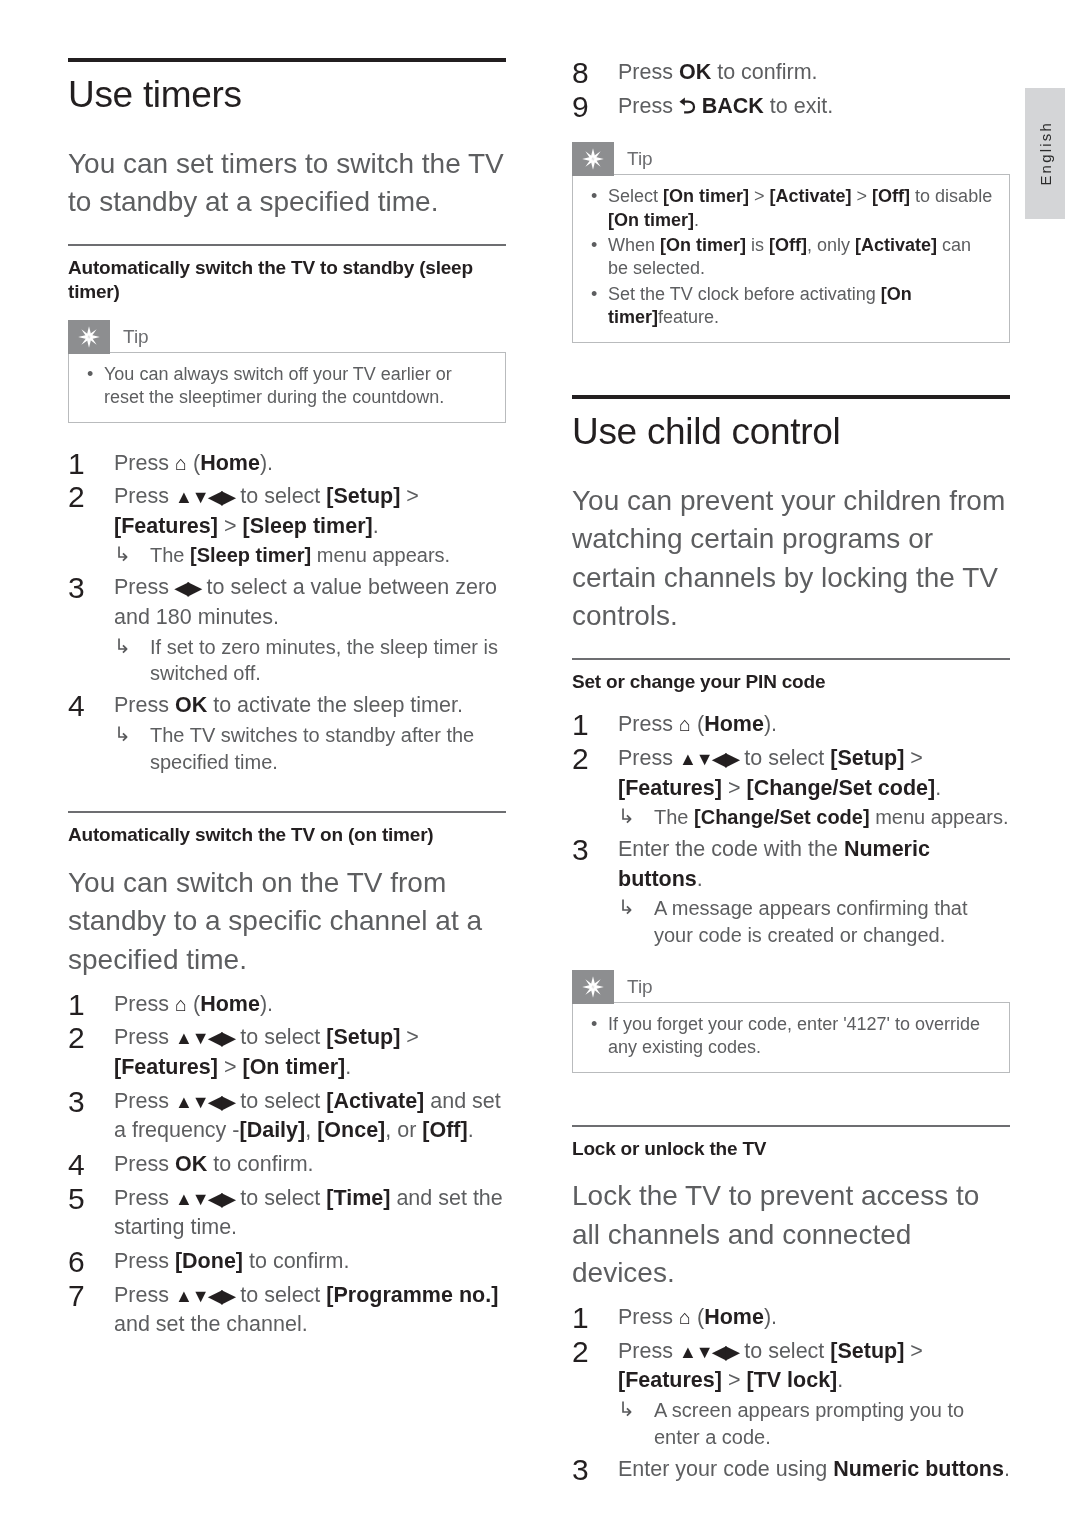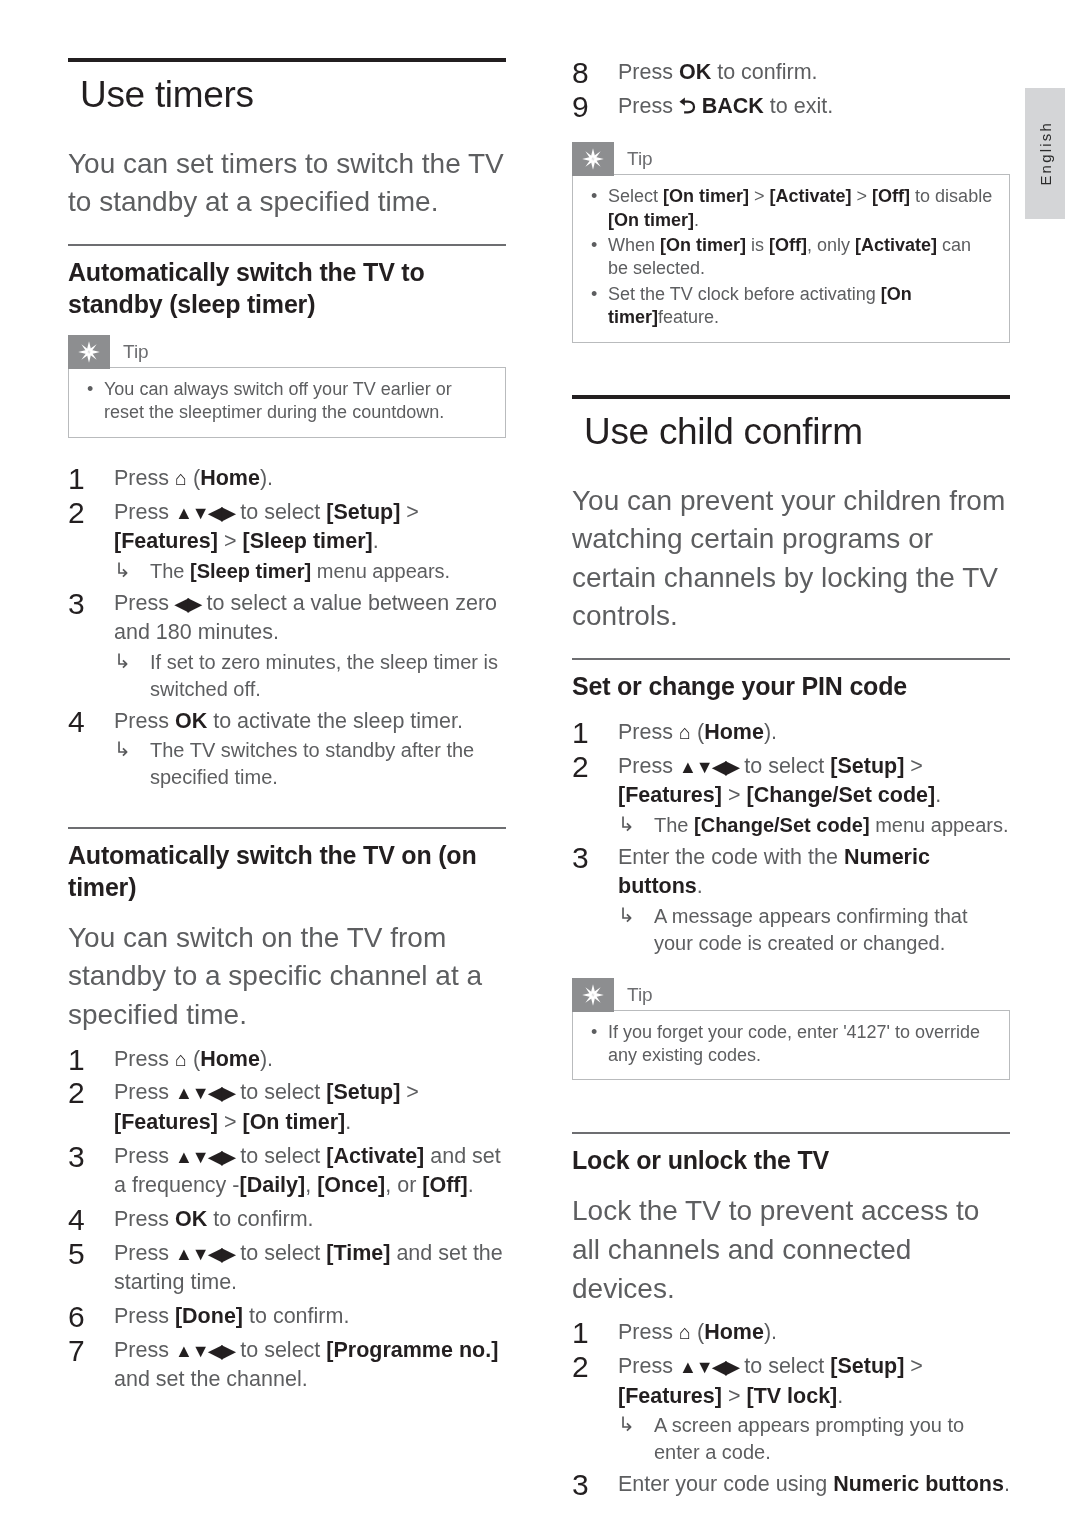--- a/index.html
+++ b/index.html
@@ -63,25 +63,25 @@
     background: #6d6e71;
     margin: 0 0 10px 0;
   }
 
   
   h1.section-title {
     font-size: 37px;
     line-height: 1.05;
     font-weight: 400;
     color: #231f20;
-    margin: 0 0 30px 12px;
+    margin: 0 0 30px 0;
     letter-spacing: -0.3px;
   }
   h2.sub-title {
-    font-size: 25px;
+    font-size: 19px;
     line-height: 1.28;
     font-weight: 700;
     color: #231f20;
     margin: 0 0 16px 0;
     letter-spacing: -0.2px;
   }
 
   
   p.body {
     font-size: 28px;
@@ -359,21 +359,21 @@
           <li><span class="dot">•</span><span>Select <b>[On timer]</b> &gt; <b>[Activate]</b> &gt; <b>[Off]</b> to disable <b>[On timer]</b>.</span></li>
           <li><span class="dot">•</span><span>When <b>[On timer]</b> is <b>[Off]</b>, only <b>[Activate]</b> can be selected.</span></li>
           <li><span class="dot">•</span><span>Set the TV clock before activating <b>[On timer]</b>feature.</span></li>
         </ul>
       </div>
     </div>
 
     <div class="spacer-lg"></div>
 
     <div class="rule-thick"></div>
-    <h1 class="section-title">Use child confirm</h1>
+    <h1 class="section-title">Use child control</h1>
     <p class="body">You can prevent your children from watching certain programs or certain channels by locking the TV controls.</p>
 
     <div class="rule-thin"></div>
     <h2 class="sub-title">Set or change your PIN code</h2>
 
     <ol class="steps">
       <li>
         <span class="num">1</span>
         <span>Press <span class="glyph-home">⌂</span> (<b>Home</b>).</span>
       </li>

